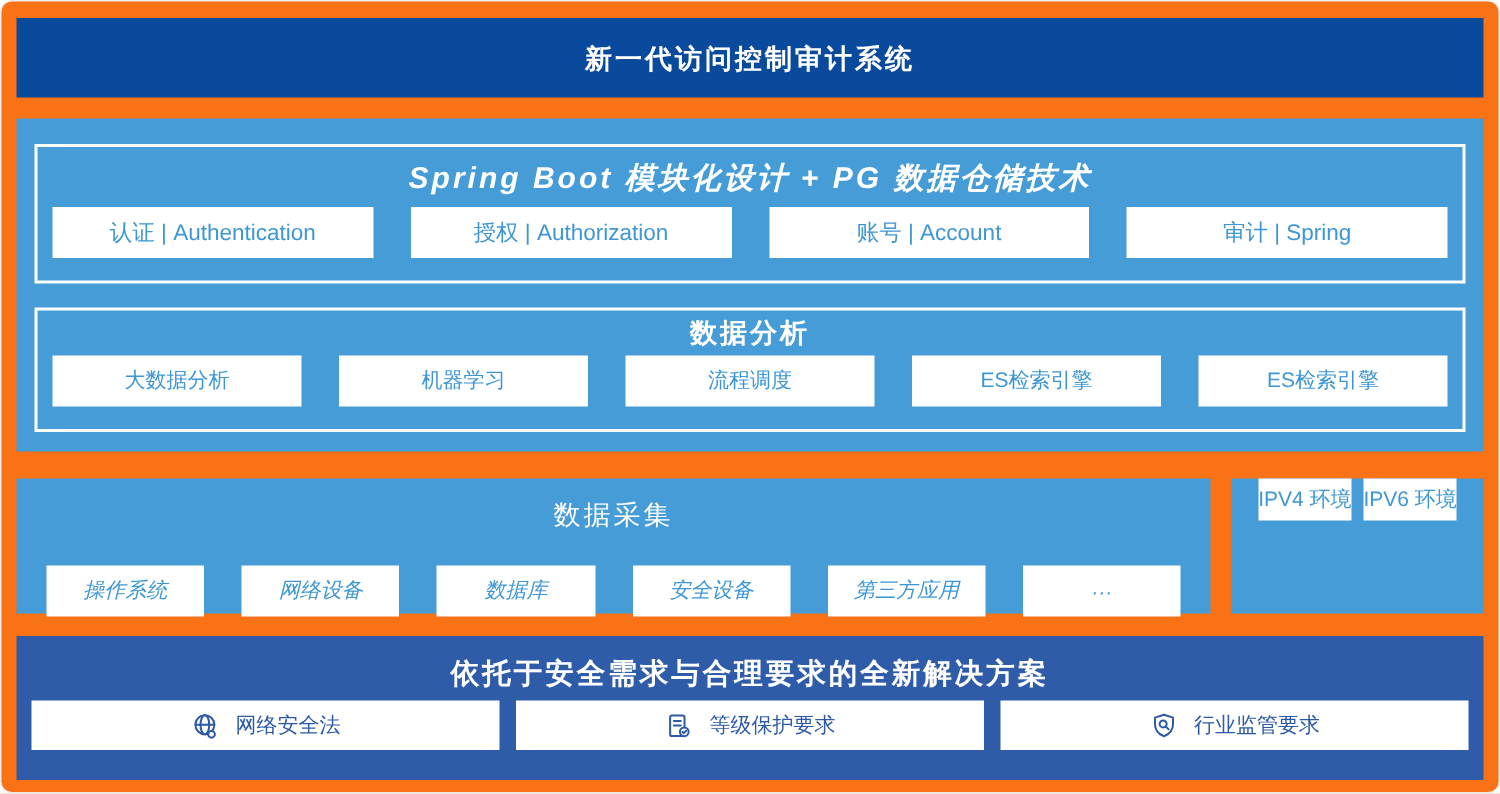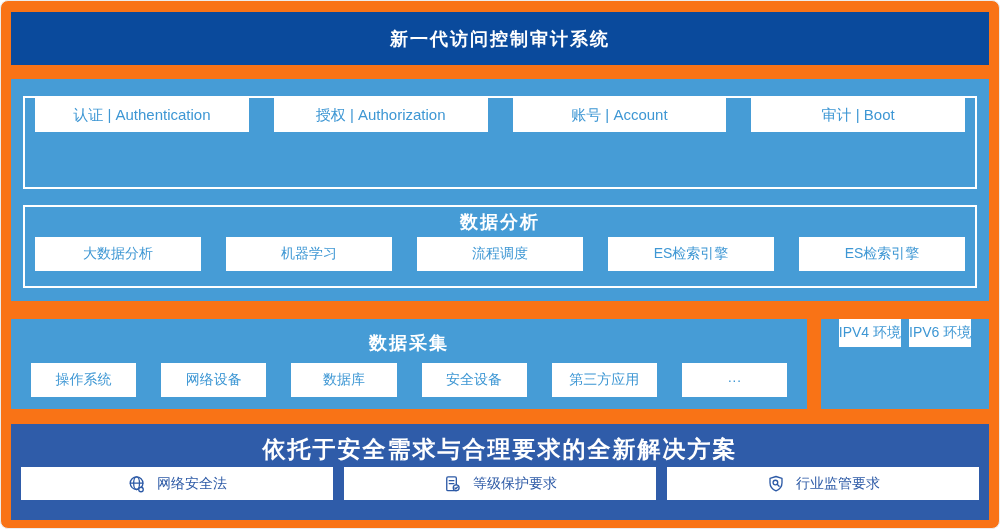--- a/index.html
+++ b/index.html
@@ -44,39 +44,39 @@
   }
   .sec-analysis .wbox{font-size:14px;}
   
   .collection-row{margin-top:18px;display:flex;gap:14px;height:90px;}
   .collection{
     flex:1;background:var(--panel-bg,#469cd6);box-sizing:border-box;
     padding:9px 20px 0;
   }
   .collection-title{
     height:30px;display:flex;align-items:center;justify-content:center;
-    color:#fff;font-size:18px;font-weight:700;letter-spacing:2px;
+    color:#fff;font-size:18px;font-weight:400;letter-spacing:2px;
   }
-  .collection .box-row{padding:0;margin-top:5px;}
+  .collection .box-row{padding:0;margin-top:19px;font-style:italic;}
   .collection .wbox{font-size:14px;}
   .env{
     width:168px;background:var(--panel-bg,#469cd6);box-sizing:border-box;
     display:flex;flex-direction:row;justify-content:center;gap:8px;
     padding:0 14px;
   }
   .env .wbox{flex:none;height:28px;font-size:14px;}
   
   .solution{
     margin-top:15px;height:96px;box-sizing:border-box;
     background:var(--solution-bg,#2f5ca9);
     padding:12px 10px 0;
   }
   .solution-title{
     height:26px;display:flex;align-items:center;justify-content:center;
-    color:#fff;font-size:23px;font-weight:700;letter-spacing:2px;
+    color:#fff;font-size:19px;font-weight:700;letter-spacing:2px;
   }
   .solution .box-row{padding:0;margin-top:5px;gap:11px;}
   .sbox{
     flex:1;height:33px;background:#fff;
     display:flex;align-items:center;justify-content:center;gap:10px;
     color:var(--box-text-dark,#2d5aa6);font-size:14px;white-space:nowrap;
   }
   .sbox svg{display:block;}
   .icon-stroke{stroke:var(--box-text-dark,#2d5aa6);fill:none;stroke-width:1.6;stroke-linecap:round;stroke-linejoin:round;}
   .icon-fill-bg{fill:#fff;}
@@ -86,25 +86,26 @@
 
 <div class="page">
 
   <div class="header">
     <span>新一代访问控制审计系统</span>
   </div>
 
   <div class="platform">
 
     <div class="bordered sec-modules">
+      <div class="sec-title modules-title">Spring Boot 模块化设计 + PG 数据仓储技术</div>
       <div class="box-row">
         <div class="wbox">认证 | Authentication</div>
         <div class="wbox">授权 | Authorization</div>
         <div class="wbox">账号 | Account</div>
-        <div class="wbox">审计 | Boot</div>
+        <div class="wbox">审计 | Spring</div>
       </div>
     </div>
 
     <div class="bordered sec-analysis">
       <div class="sec-title analysis-title">数据分析</div>
       <div class="box-row">
         <div class="wbox">大数据分析</div>
         <div class="wbox">机器学习</div>
         <div class="wbox">流程调度</div>
         <div class="wbox">ES检索引擎</div>

